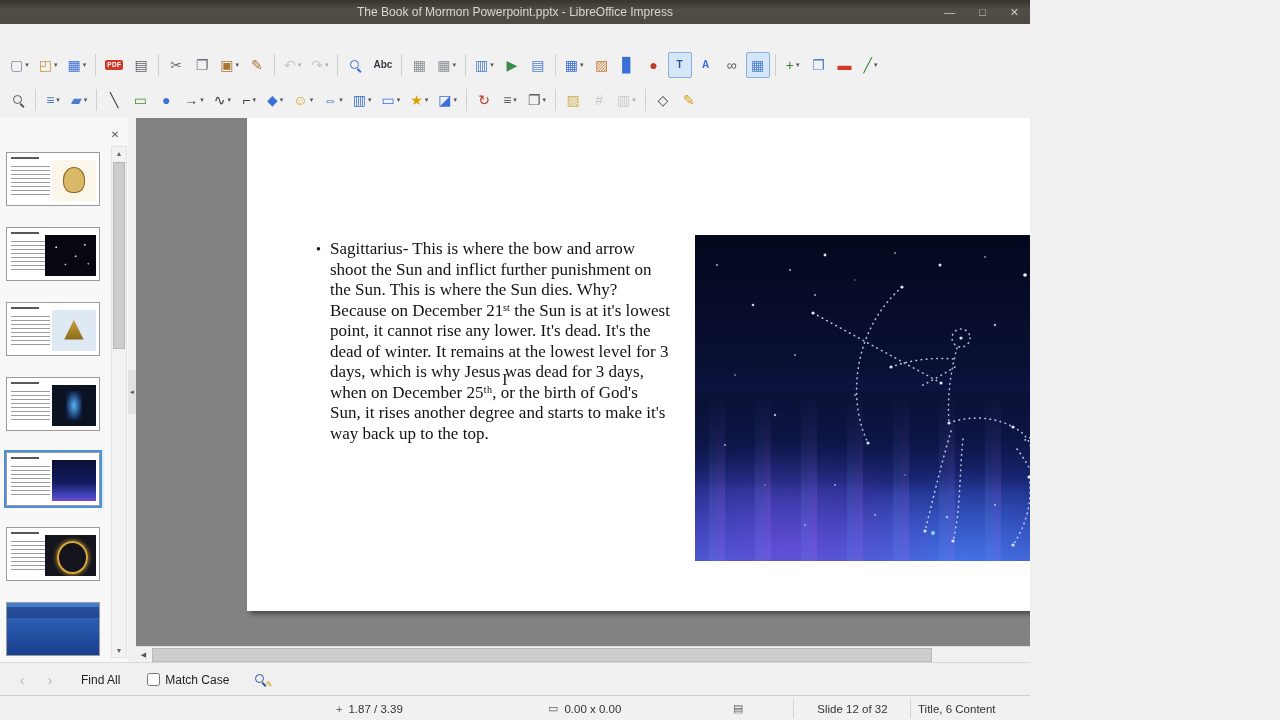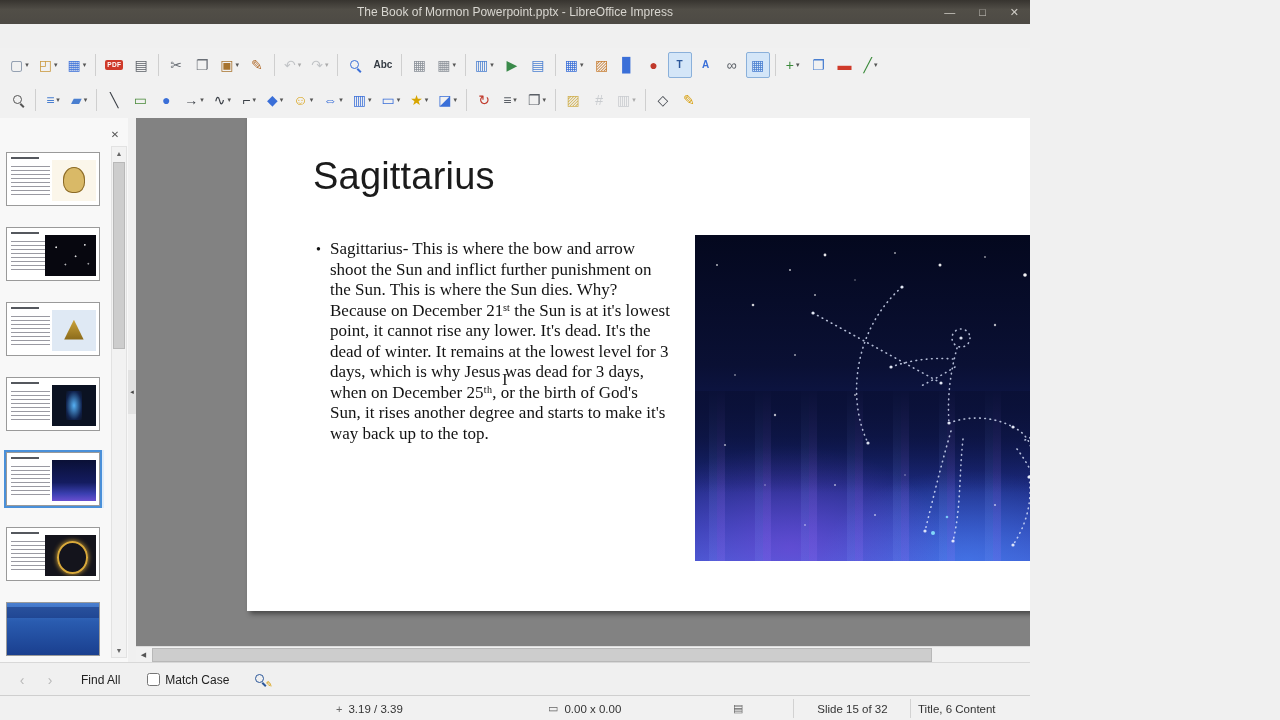--- a/index.html
+++ b/index.html
@@ -436,21 +436,20 @@
         <div class="arr down">▼</div>
       </div>
     </div>
 
     <div id="splitter">
       <div class="collapse-handle">◂</div>
     </div>
 
     <div id="canvas">
       <div id="slide">
-        <div id="slide-title">Sagittarius</div>
         <ul id="content-text">
           <li><span>Sagittarius- This is where the bow and arrow shoot the Sun and inflict further punishment on the Sun. This is where the Sun dies. Why? Because on December 21ˢᵗ the Sun is at it's lowest point, it cannot rise any lower. It's dead. It's the dead of winter. It remains at the lowest level for 3 days, which is why Jesus was dead for 3 days, when on December 25ᵗʰ, or the birth of God's Sun, it rises another degree and starts to make it's way back up to the top.</span></li>
         </ul>
         <div id="slide-image">
           <div class="streaks"></div>
           <svg viewBox="0 0 378 326">
             <g fill="#ffffff">
               <circle cx="22" cy="30" r="1" opacity=".7"></circle>
                 <circle cx="58" cy="70" r="1.3" opacity=".8"></circle>
               <circle cx="40" cy="140" r=".9" opacity=".5"></circle>
@@ -544,32 +543,32 @@
     </div>
     <button class="fb-btn" id="find-replace-btn">
       <span class="mag-icon"></span>
       <span class="pencil">✎</span>
     </button>
   </div>
 
   <div id="statusbar">
     <div class="sb-seg" id="sb-pos">
       <span class="sb-icon">+</span>
-      <span>3.19 / 3.39</span>
+      <span>1.87 / 3.39</span>
     </div>
     <div class="sb-seg" id="sb-size">
       <span class="sb-icon">▭</span>
       <span>0.00 x 0.00</span>
     </div>
     <div class="sb-seg" id="sb-mod">
       <span class="sb-icon">▤</span>
     </div>
     <div class="sb-sep" style="left:793px"></div>
     <div class="sb-seg" id="sb-slide">
-      <span>Slide 15 of 32</span>
+      <span>Slide 12 of 32</span>
     </div>
     <div class="sb-sep" style="left:910px"></div>
     <div class="sb-seg" id="sb-layout">
       <span>Title, 6 Content</span>
     </div>
     <div class="sb-sep" style="left:1108px"></div>
     <div class="sb-seg" id="sb-zoomfit">
       <span class="sb-icon">⊞</span>
     </div>
     <div class="sb-seg" id="sb-zoomout">

